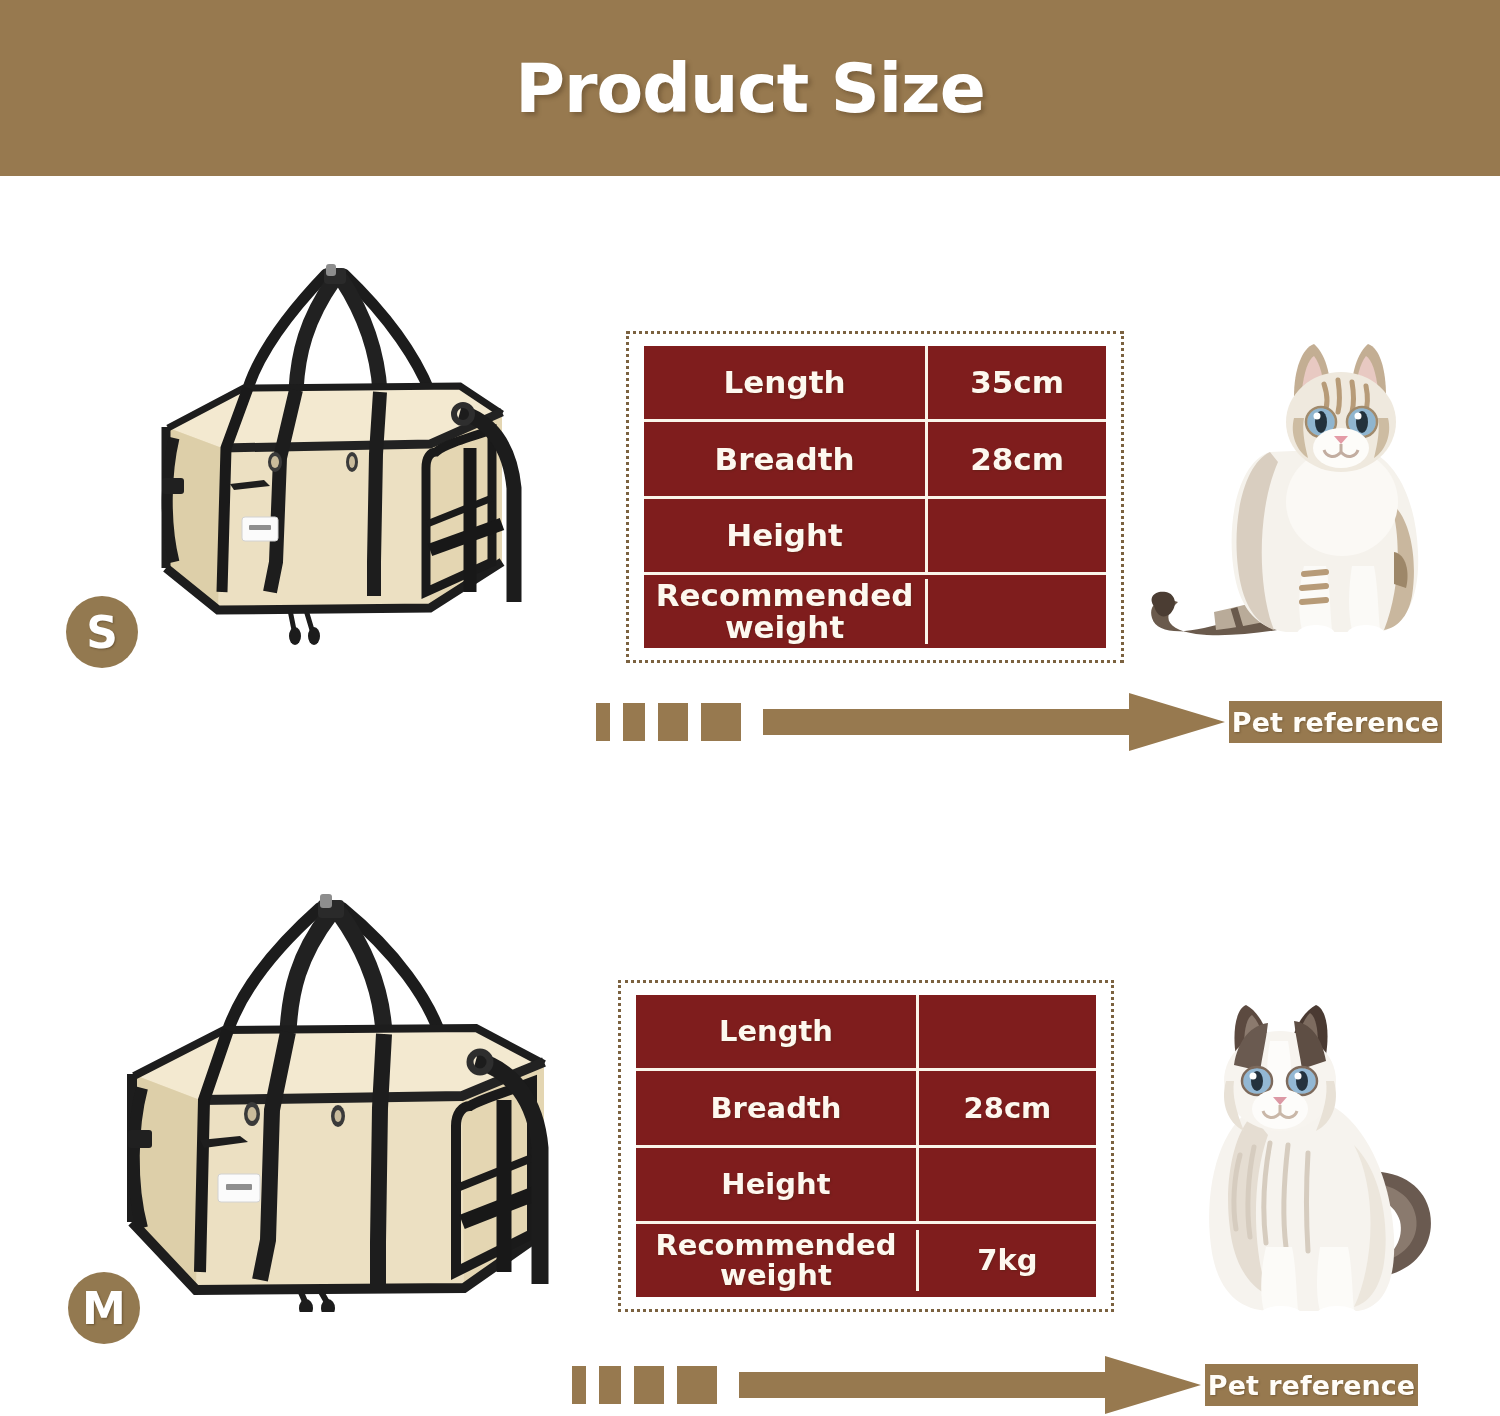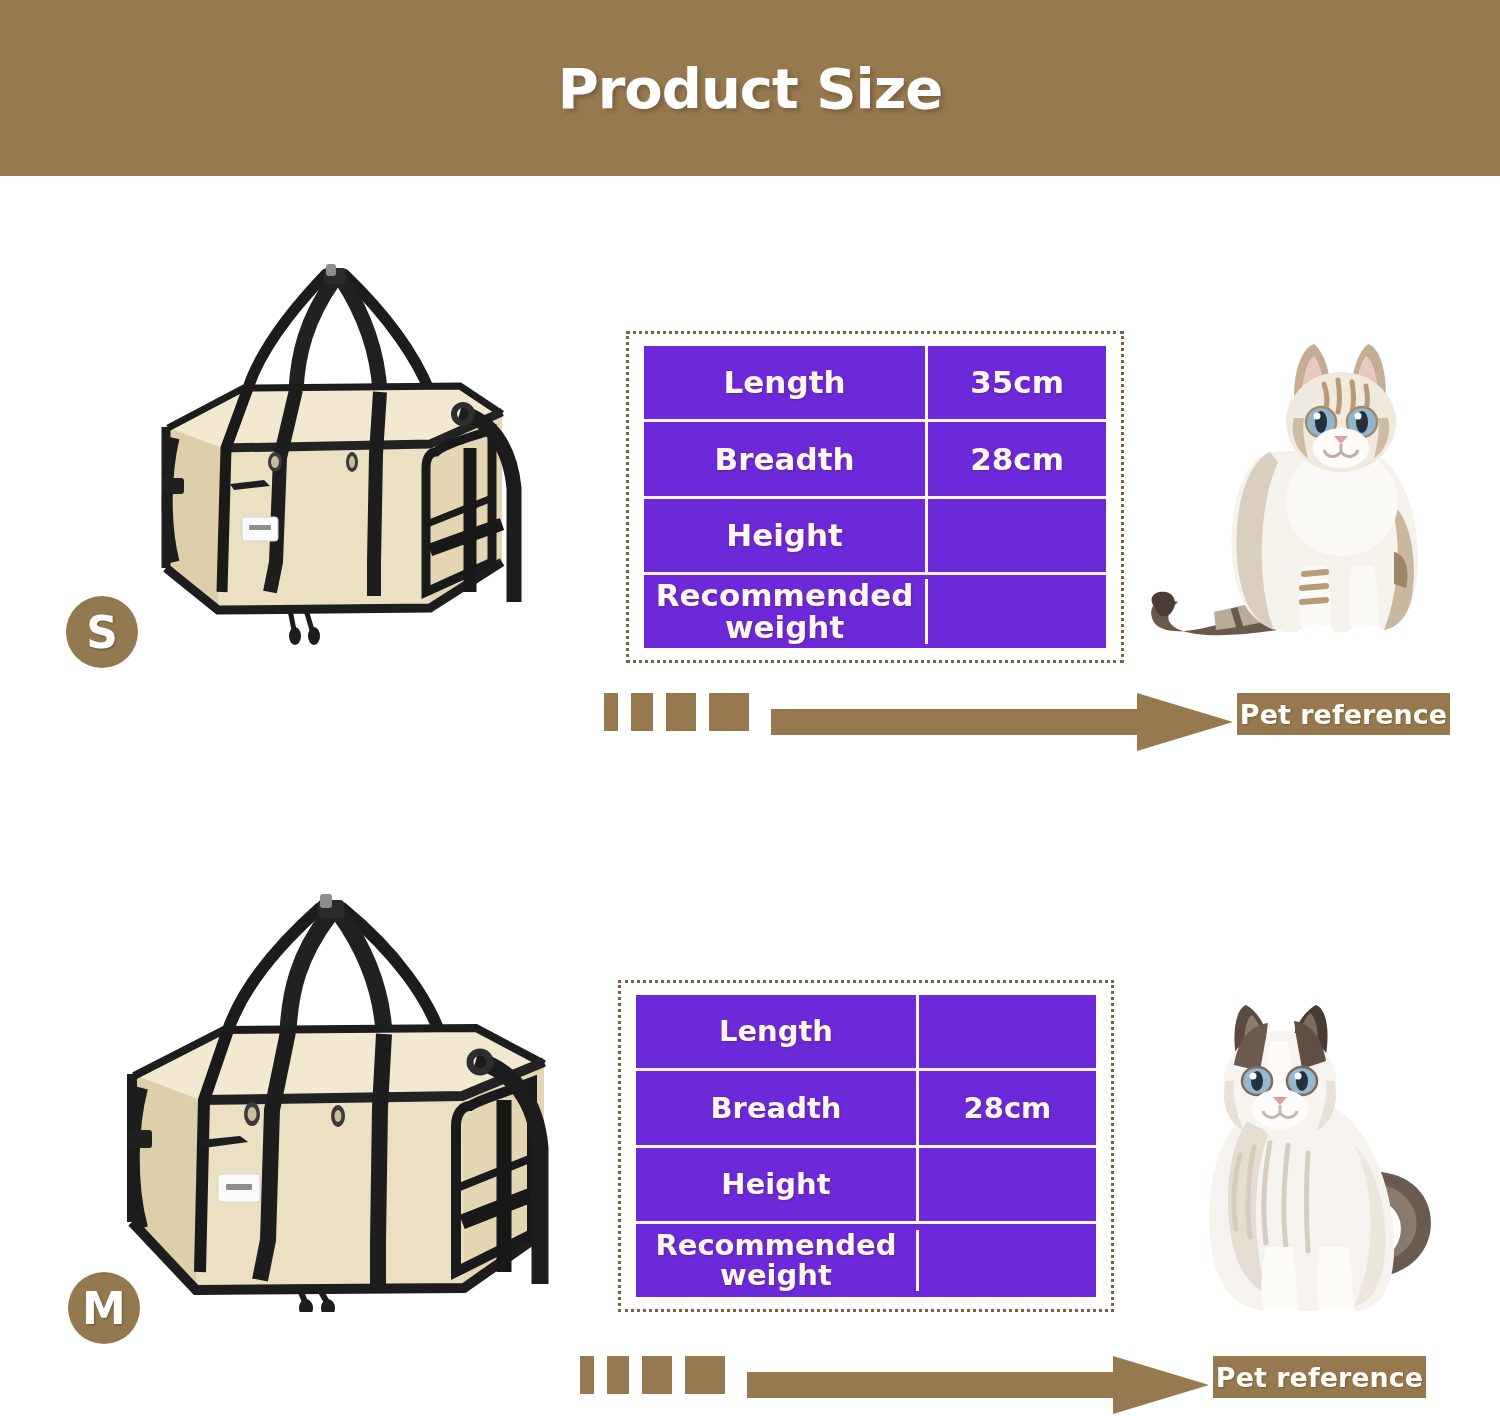--- a/index.html
+++ b/index.html
@@ -13,21 +13,21 @@
   .page { position: relative; width: 1500px; height: 1416px; background: #fff; }
 
   
   .header {
     position: absolute; left: 0; top: 0; width: 1500px; height: 176px;
     background: #97794f;
     display: flex; align-items: center; justify-content: center;
   }
   .header-title {
     color: #ffffff;
-    font-size: 56px;
+    font-size: 68px;
     font-weight: 700;
     letter-spacing: -1px;
     text-shadow: 3px 3px 4px rgba(70,50,25,0.35);
     font-family: "DejaVu Sans", sans-serif;
   }
 
   
   .size-badge {
     position: absolute;
     width: 72px; height: 72px;
@@ -50,21 +50,21 @@
   .spec-wrap { position: absolute; }
   .spec-dotted {
     position: absolute; left: 0; top: 0; width: 100%; height: 100%;
     border: 3px dotted #7b6240;
     background: #ffffff;
   }
   .spec-table {
     position: absolute;
     left: 18px; top: 15px;
     right: 18px; bottom: 15px;
-    background: #6d28d9;
+    background: #7f1d1d;
     display: flex; flex-direction: column;
   }
   .spec-row {
     display: flex; flex: 1 1 0;
     border-bottom: 3px solid #faf5ea;
   }
   .spec-row:last-child { border-bottom: none; align-items: center; }
   .spec-label, .spec-value {
     display: flex; align-items: center; justify-content: center;
     color: #fdf8ef;
@@ -73,21 +73,21 @@
     text-align: center;
     line-height: 1.05;
     text-shadow: 1px 1px 2px rgba(60,42,20,0.35);
   }
   .spec-label { flex: 0 0 61.5%; border-right: 3px solid #faf5ea; padding: 0 8px; }
   .spec-value { flex: 1 1 auto; border-radius: 15px; }
   .sizeA .spec-label, .sizeA .spec-value { font-size: 31px; }
   .sizeB .spec-label, .sizeB .spec-value { font-size: 29px; }
 
   
-  .arrow-row { position: absolute; display: flex; align-items: flex-start; margin-left: 8px; }
+  .arrow-row { position: absolute; display: flex; align-items: center; }
   .dash { background: #97794f; margin-right: 13px; }
   .arrow-shape { position: relative; }
   .arrow-shape svg { display: block; }
   .pet-ref-box {
     background: #97794f;
     color: #fffdf8;
     font-weight: 700;
     font-family: "DejaVu Sans", sans-serif;
     display: flex; align-items: center; justify-content: center;
     text-shadow: 1px 1px 2px rgba(60,42,20,0.35);
@@ -338,20 +338,21 @@
       </div>
       <div class="spec-row">
         <div class="spec-label">Breadth</div>
         <div class="spec-value">28cm</div>
       </div>
       <div class="spec-row">
         <div class="spec-label">Height</div>
       </div>
       <div class="spec-row">
         <div class="spec-label">Recommended weight</div>
+        <div class="spec-value">7kg</div>
       </div>
     </div>
   </div>
 
   <div class="cat" style="left:1140px; top:985px;">
     <svg width="320" height="335" viewBox="0 0 320 335" aria-hidden="true">
 
       <path d="M200 190 C 250 178, 284 196, 290 228 C 296 262, 272 288, 238 292
                C 206 296, 182 282, 176 262 C 190 276, 214 282, 236 276
                C 260 270, 272 250, 266 232 C 260 212, 234 202, 200 210 Z" fill="#6a5a50"></path>

